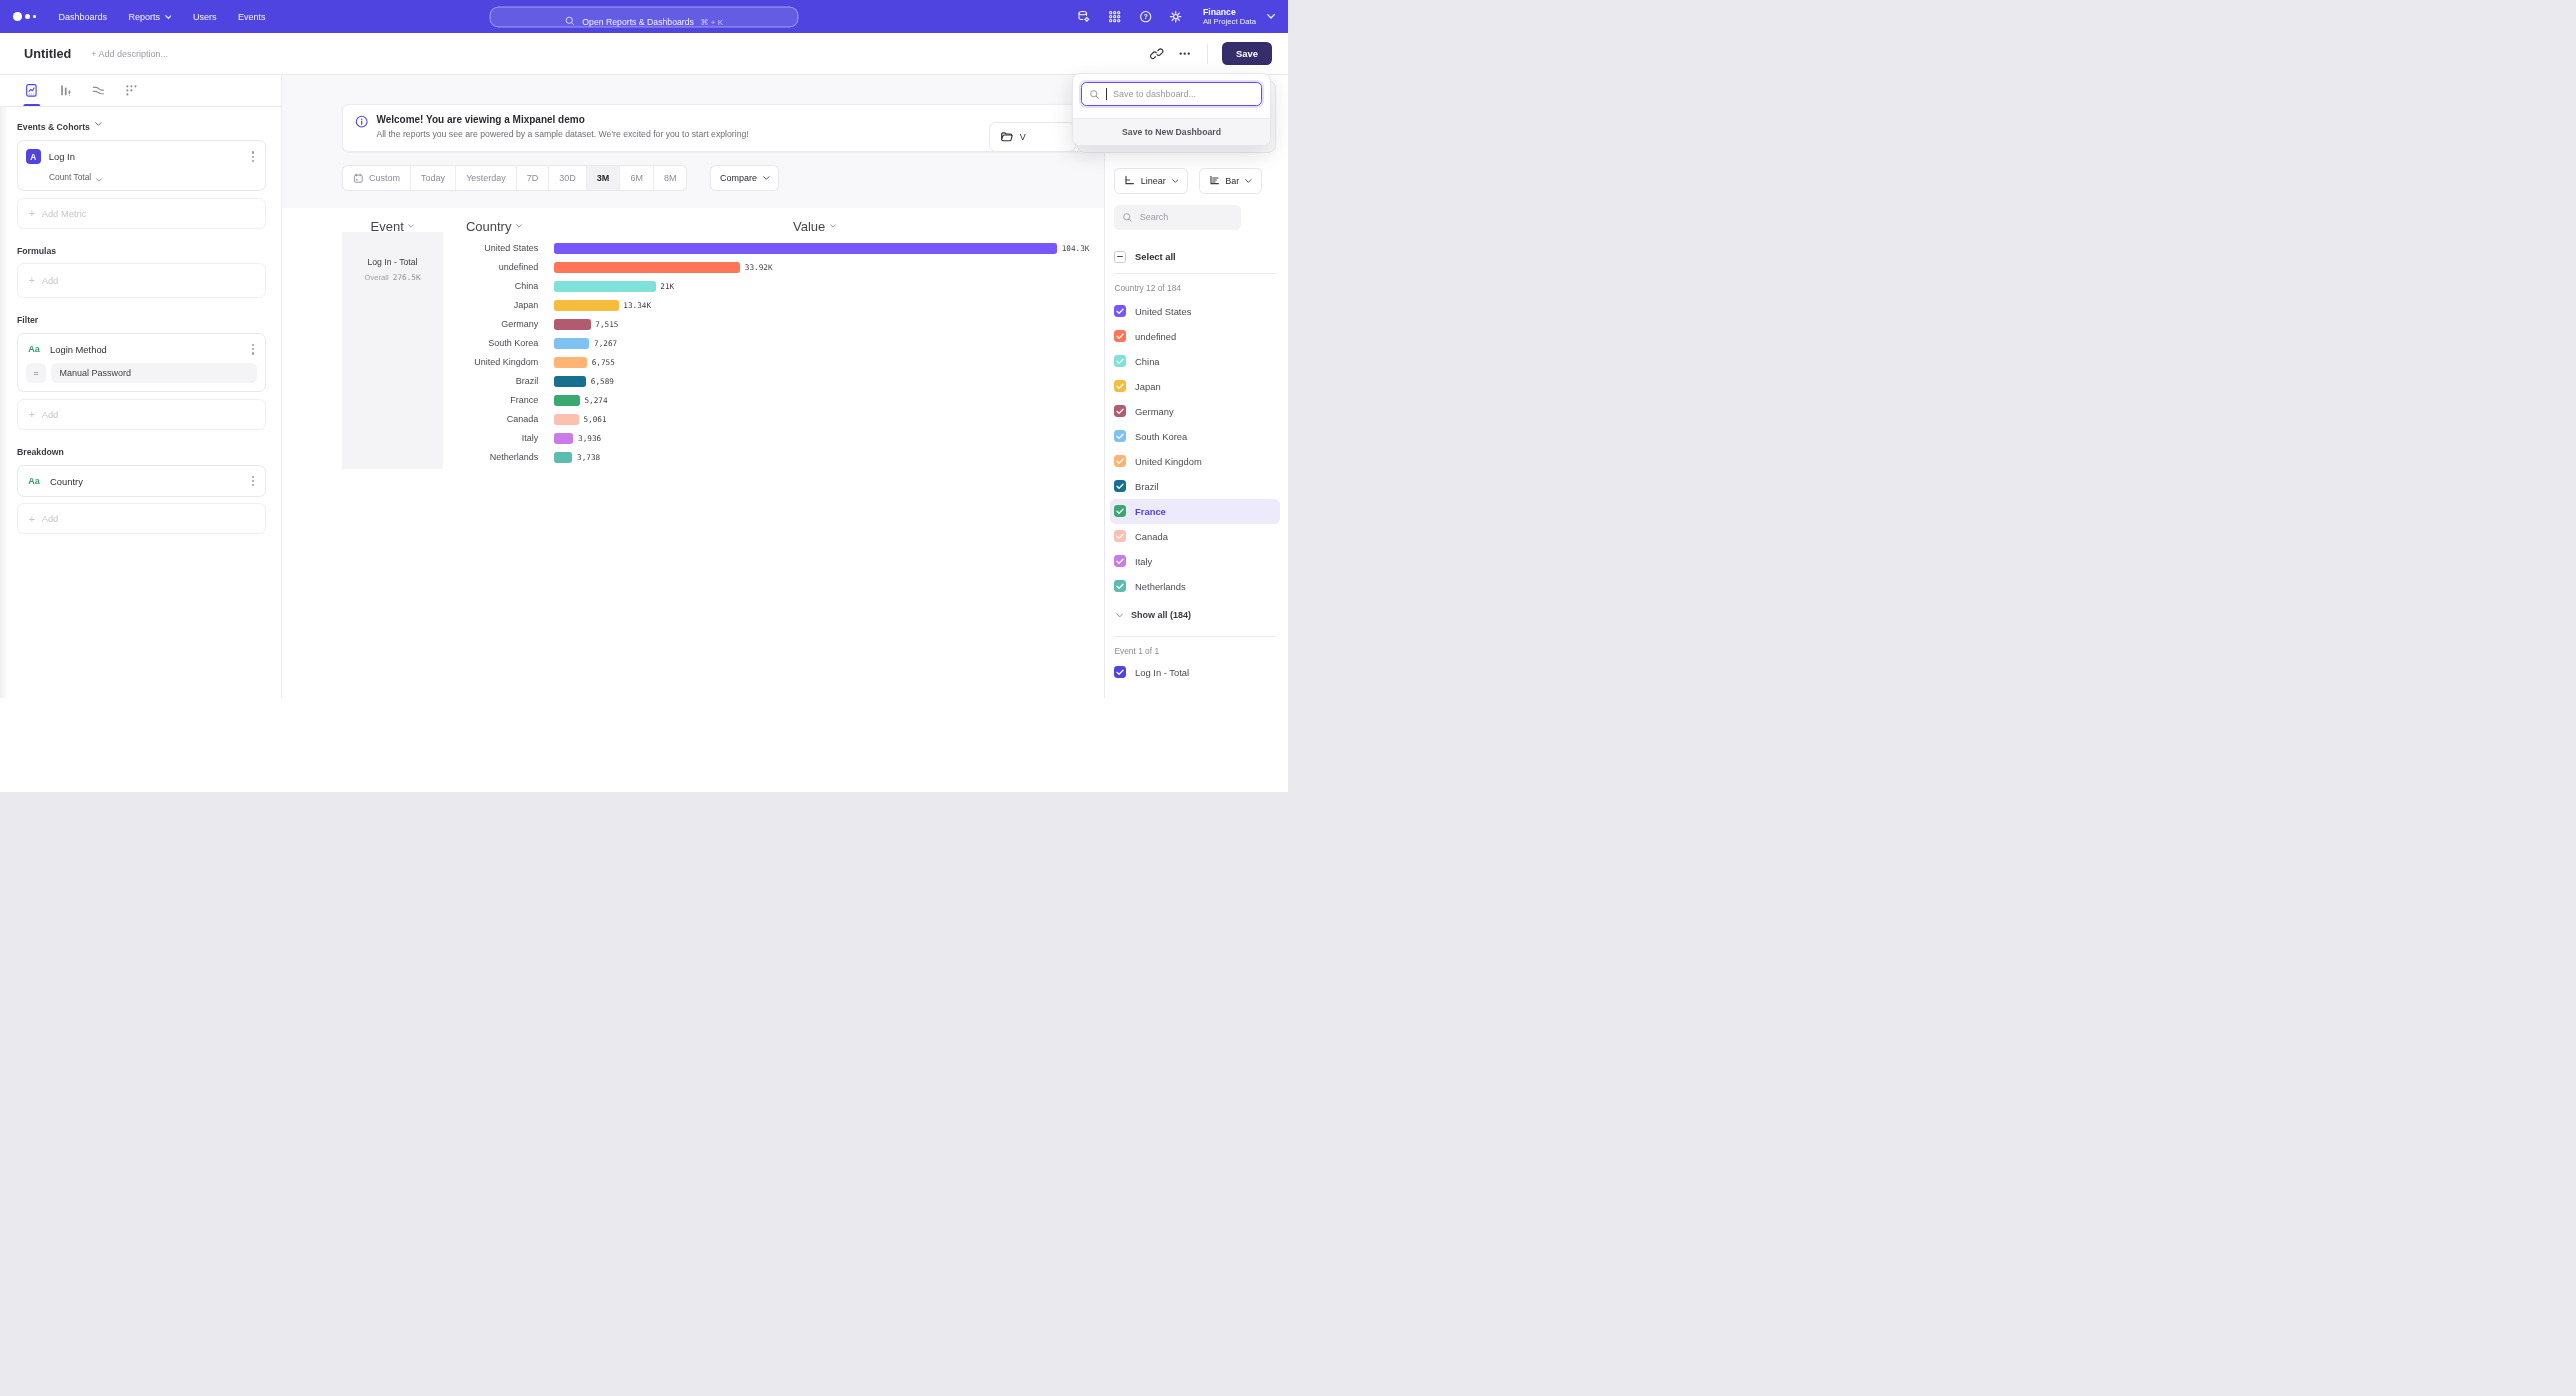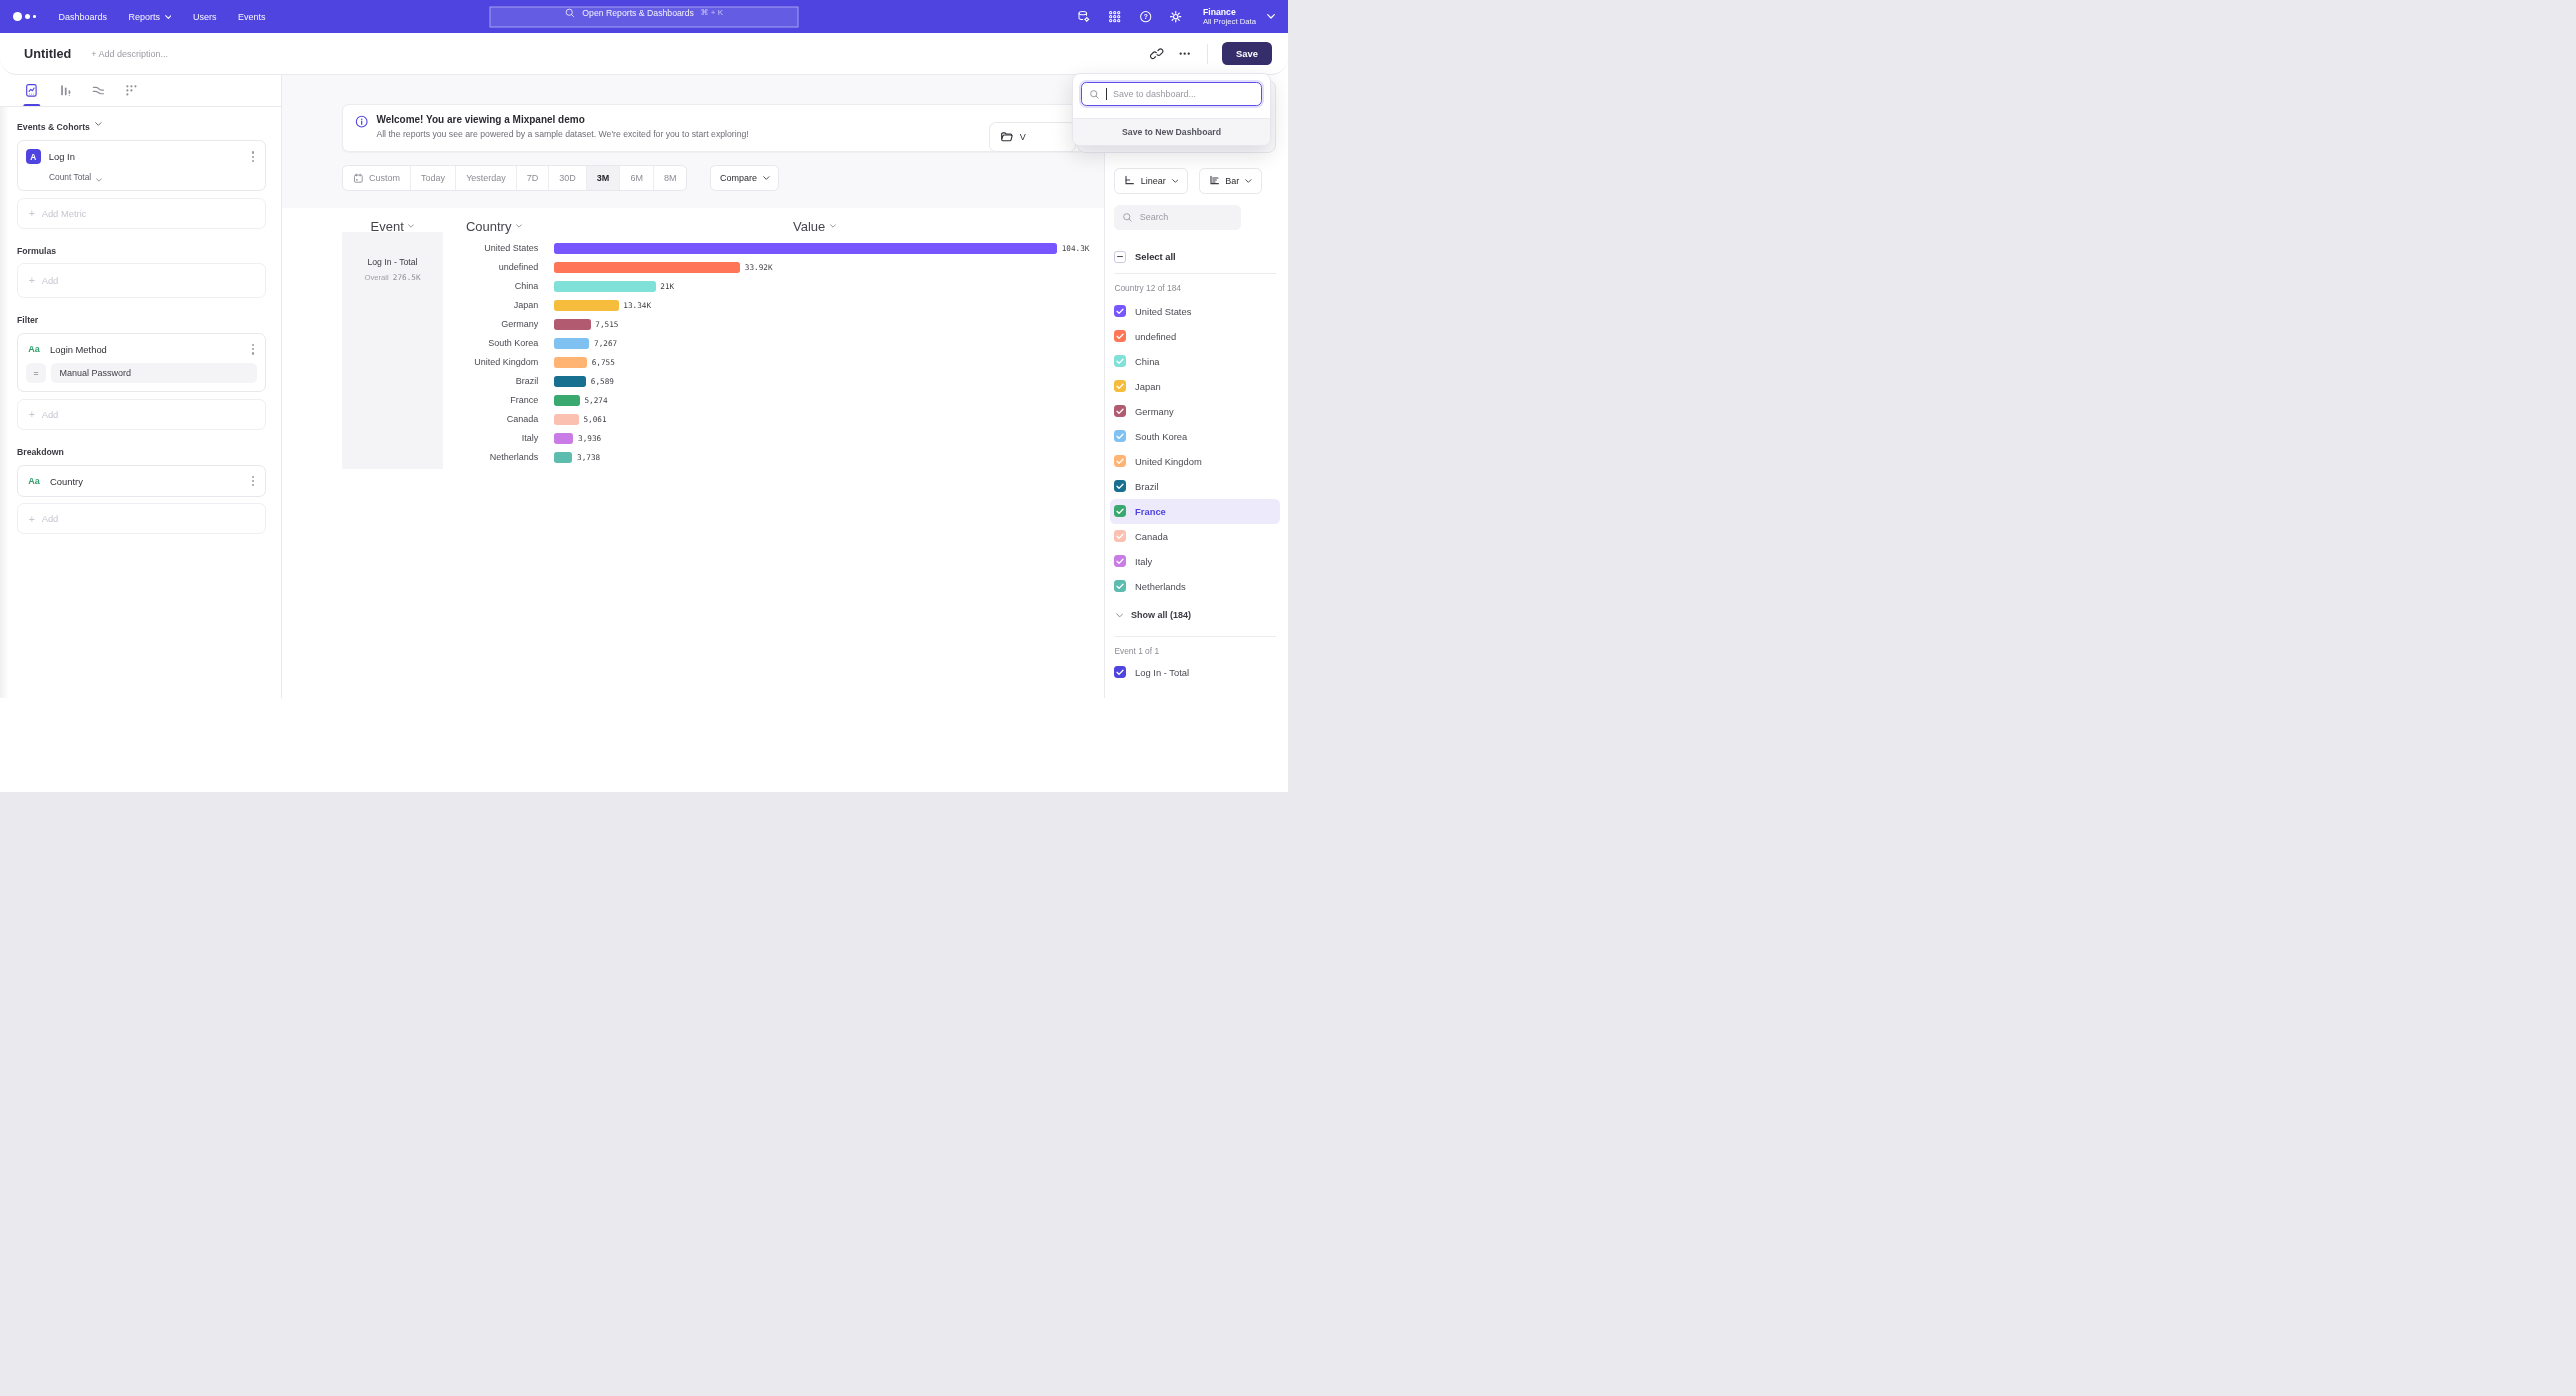--- a/index.html
+++ b/index.html
@@ -8,31 +8,31 @@
   .app { position:relative; width:1288px; height:792px; background:#fff; overflow:hidden; }
 
   
   .topnav { height:33px; background:#4f44e0; display:flex; align-items:center; padding:0 13.4px; position:relative; color:#fff; }
   .logo { display:flex; align-items:center; gap:2.7px; margin-right:23px; }
   .logo i { background:#fff; border-radius:50%; display:block; }
   .logo .d1{width:8.7px;height:8.7px;} .logo .d2{width:5.4px;height:5.4px;} .logo .d3{width:2.7px;height:2.7px;}
   .nav-items { display:flex; align-items:center; gap:21.5px; font-size:9px; }
   .nav-item { display:flex; align-items:center; gap:4.7px; cursor:pointer; color:#fff; opacity:.96; }
   .nav-search { position:absolute; left:50%; top:50%; transform:translate(-50%,-50%); width:309px; height:21px;
-    background:rgba(255,255,255,.13); border:0.7px solid rgba(255,255,255,.42); border-radius:0;
-    display:flex; align-items:flex-start; justify-content:center; gap:6.7px; font-size:8.7px; color:rgba(255,255,255,.92); cursor:pointer;}
+    background:rgba(255,255,255,.13); border:0.7px solid rgba(255,255,255,.42); border-radius:9px;
+    display:flex; align-items:flex-end; justify-content:center; gap:6.7px; font-size:8.7px; color:rgba(255,255,255,.92); cursor:pointer;}
   .nav-search .shortcut { font-size:8px; color:rgba(255,255,255,.62); }
   .nav-right { margin-left:auto; display:flex; align-items:center; gap:17.4px; }
   .nav-icon { width:13.4px; height:13.4px; display:block; cursor:pointer; }
   .project { display:flex; align-items:center; gap:10.7px; margin-left:2.7px; cursor:pointer; }
   .project-name { font-size:8.7px; font-weight:700; line-height:10px; }
   .project-sub { font-size:7.7px; opacity:.92; line-height:9.4px; }
 
   
-  .titlebar { height:42px; background:#fff; border-bottom:0.7px solid #e9e9ee; display:flex; align-items:center; padding:0 16px 0 24px;border-radius:17px; }
+  .titlebar { height:42px; background:#fff; border-bottom:0.7px solid #e9e9ee; display:flex; align-items:center; padding:0 16px 0 24px; }
   .report-title { font-size:12.7px; font-weight:700; color:#2c2c33; }
   .report-desc { font-size:9px; color:#9a9aa4; margin-left:20px; cursor:text; }
   .title-actions { margin-left:auto; display:flex; align-items:center; gap:14.8px; }
   .icon-btn { width:13.4px; height:13.4px; cursor:pointer; }
   .vdiv { width:0.7px; height:20px; background:#e5e5ea; }
   .save-btn { background:#362e6b; color:#fff; font-size:9.4px; font-weight:600; border:none; border-radius:5.4px; padding:6px 14px; cursor:pointer; }
 
   
   .main { display:flex; height:623px; }
 

